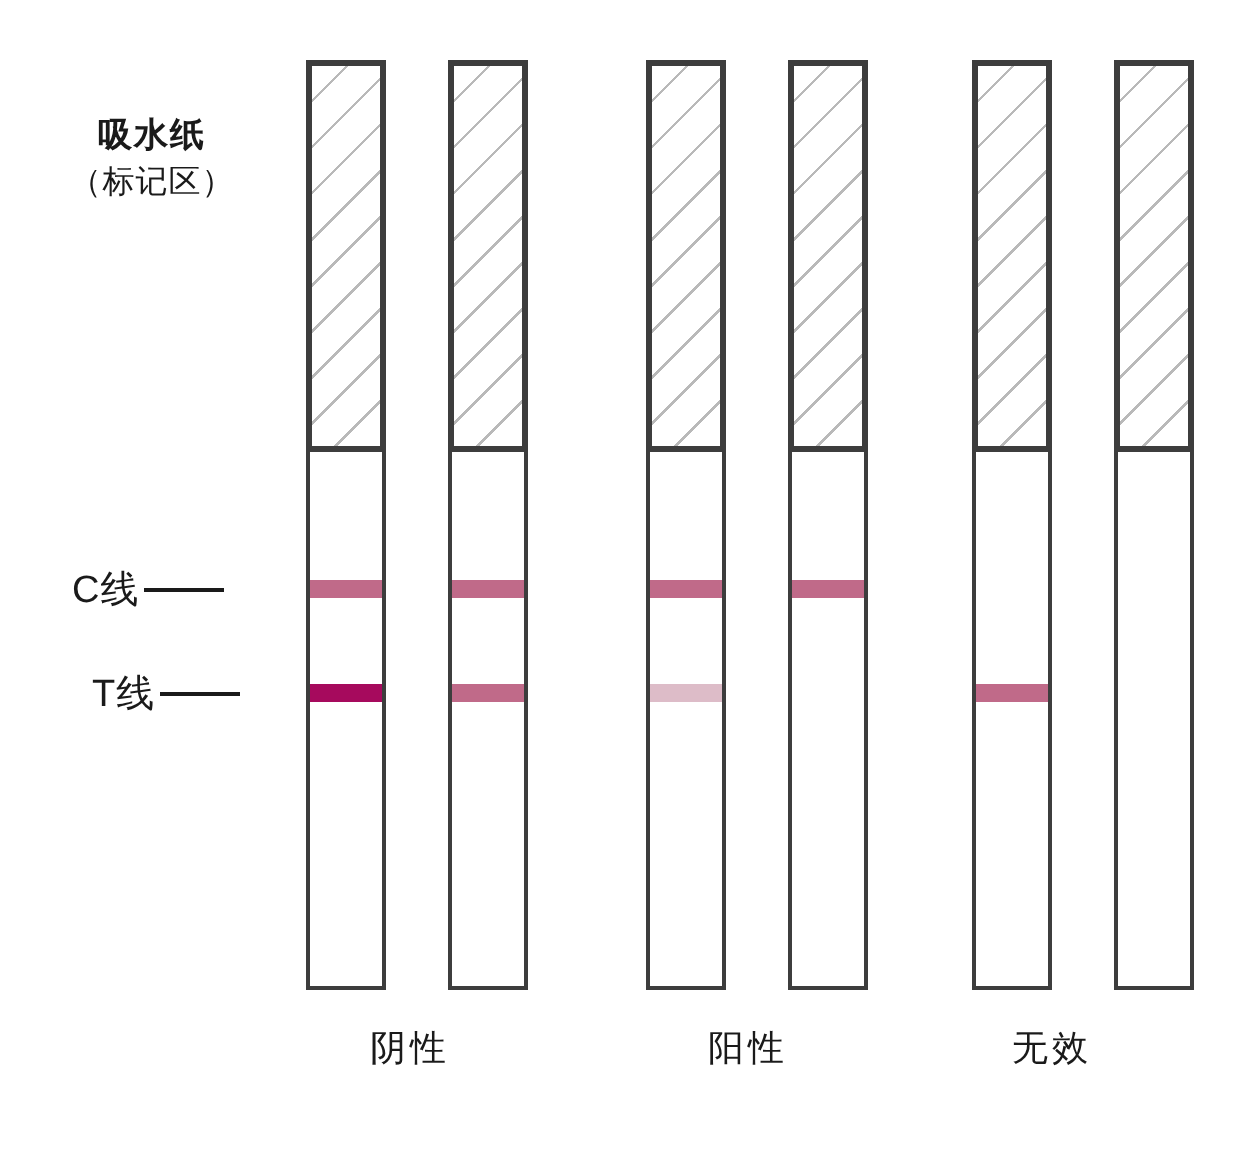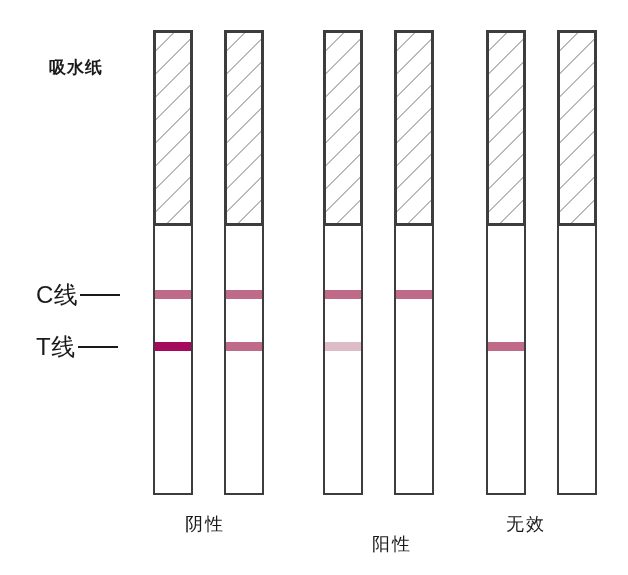--- a/index.html
+++ b/index.html
@@ -47,33 +47,33 @@
   }
 
   
   .callout {
     position: absolute;
     display: flex;
     align-items: center;
     height: 24px;
   }
   .callout .callout-text {
-    font-size: 24px;
+    font-size: 19px;
     letter-spacing: 0.5px;
     white-space: nowrap;
   }
   .callout .leader {
     display: inline-block;
     width: 40px;
     height: 0;
     border-top: 2px solid #1a1a1a;
     margin-left: 2px;
   }
   #callout-c { left: 36px; top: 283px; }
-  #callout-t { left: 36px; top: 335px; }
+  #callout-t { left: 46px; top: 335px; }
 
   
   .strip {
     position: absolute;
     top: 30px;
     width: 40px;
     height: 465px;
   }
 
   
@@ -131,20 +131,21 @@
     white-space: nowrap;
   }
 </style>
 </head>
 <body>
 
 <div id="stage">
 
   <div class="pad-annotation">
     <div class="line1">吸水纸</div>
+    <div class="line2">（标记区）</div>
   </div>
 
   <div class="callout" id="callout-c">
     <span class="callout-text">C线</span>
     <span class="leader"></span>
   </div>
 
   <div class="callout" id="callout-t">
     <span class="callout-text">T线</span>
     <span class="leader"></span>
@@ -185,17 +186,17 @@
         </div>
       </div>
       <div class="strip" style="left: 557px;">
         <div class="pad"></div>
         <div class="body"></div>
       </div>
     </div>
 
   <div id="caption-layer">
       <div class="group-caption" style="left: 145px;">阴性</div>
-      <div class="group-caption" style="left: 332px; margin-top: 20px;">阳性</div>
+      <div class="group-caption" style="left: 314px;">阳性</div>
       <div class="group-caption" style="left: 466px;">无效</div>
     </div>
 
 </div>
 
 </body></html>

